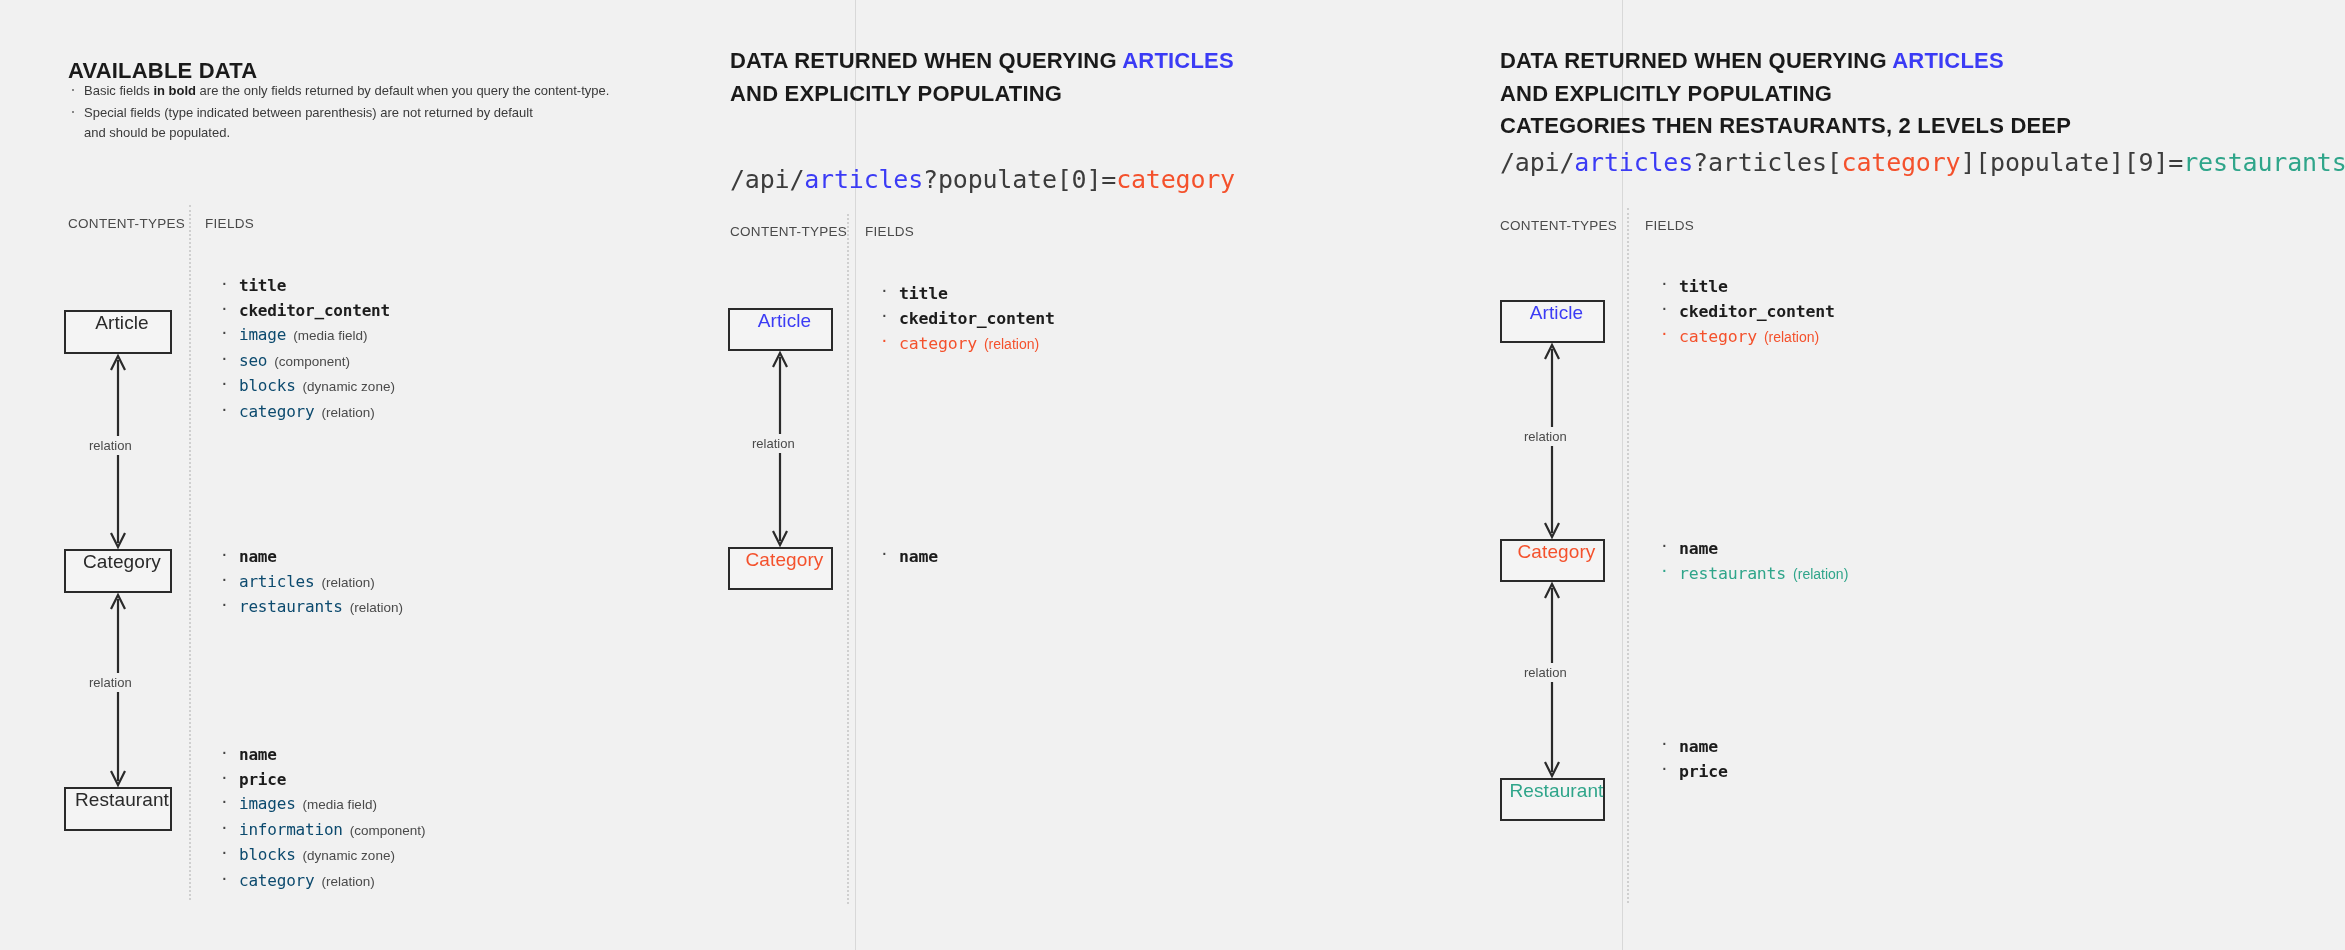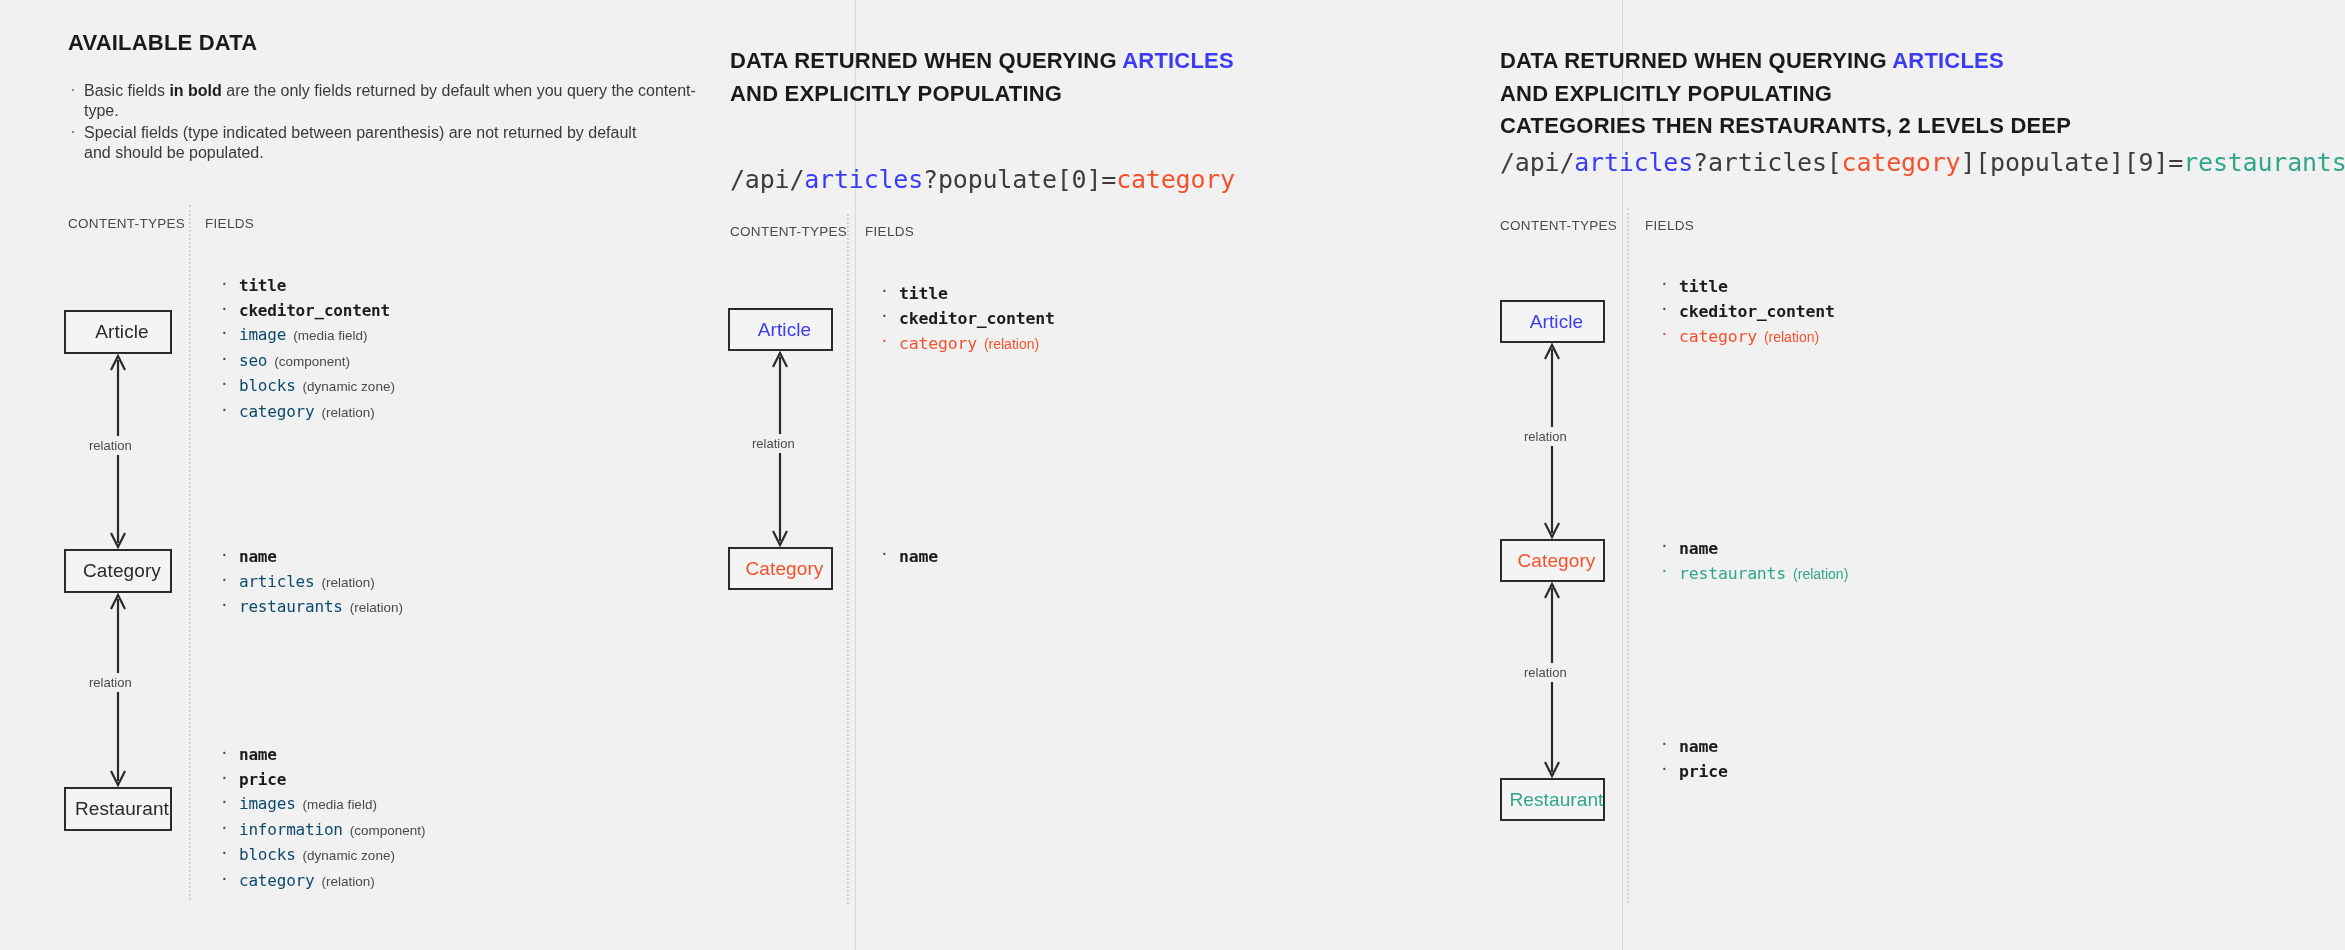--- a/index.html
+++ b/index.html
@@ -49,21 +49,21 @@
     font-size: 22px;
     letter-spacing: 0.2px;
     line-height: 32.5px;
     color: #1a1a1a;
     white-space: nowrap;
   }
   .heading .hl-blue { color: #3b3bf5; }
 
   .lede {
     position: absolute;
-    font-size: 16px;
+    font-size: 13px;
     line-height: 20px;
     color: #3a3a3a;
   }
   .lede ul { margin: 0; padding: 0; list-style: none; }
   .lede li {
     position: relative;
     padding-left: 16px;
     margin-bottom: 2px;
   }
   .lede li::before {
@@ -104,21 +104,20 @@
     border-left: 2px dotted #cfcfcf;
   }
 
   
   .ebox {
     position: absolute;
     box-sizing: border-box;
     border: 2.5px solid #2a2a2a;
     background: #f4f4f4;
     display: flex;
-    align-items: center;
     justify-content: center;
     font-size: 19px;
     color: #2a2a2a;
     letter-spacing: 0.1px;
     padding-left: 8px;
   }
   .ebox.c-blue  { color: #3b3bf5; }
   .ebox.c-red   { color: #f4512c; }
   .ebox.c-green { color: #2fa58a; }
 
@@ -178,21 +177,21 @@
   .fieldgroup.big .fname { font-size: 16.5px; }
   .fieldgroup.big .ftype { font-size: 14px; }
 </style>
 </head>
 <body>
 
 <div class="board">
 
   <div class="panel panel-1">
 
-    <div class="heading" style="left:68px; top:27px;">
+    <div class="heading" style="left:68px; top:55px;">
       <span>AVAILABLE DATA</span>
     </div>
 
     <div class="lede" style="left:68px; top:81px; width:640px;">
       <ul>
         <li><span>Basic fields </span><b>in bold</b><span> are the only fields returned by default when you query the content-type.</span></li>
         <li><span>Special fields (type indicated between parenthesis) are not returned by default</span><br><span>and should be populated.</span></li>
       </ul>
     </div>
 

